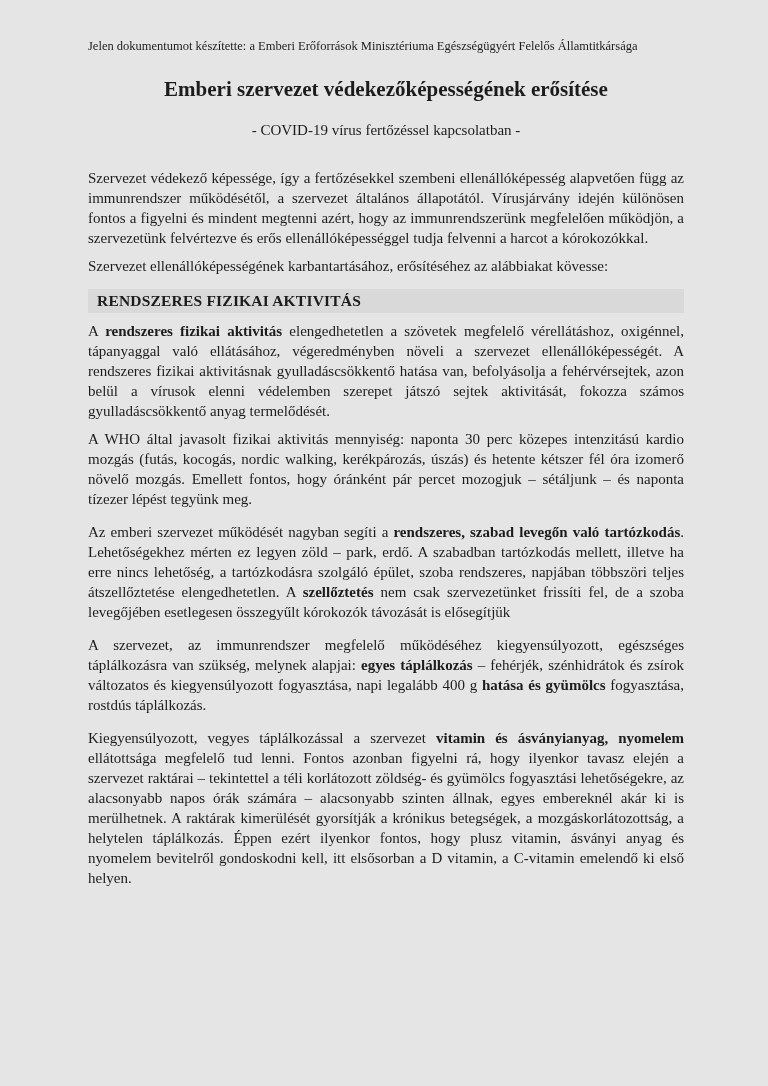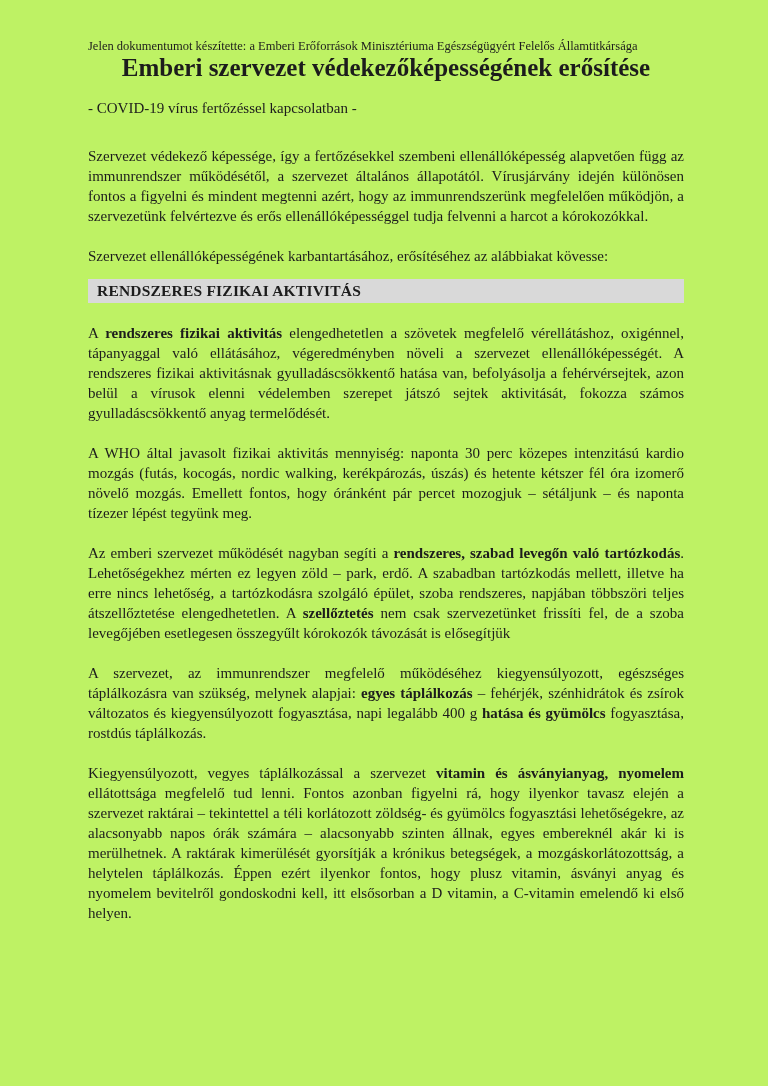--- a/index.html
+++ b/index.html
@@ -3,40 +3,42 @@
 <meta charset="utf-8">
 <title>Emberi szervezet védekezőképességének erősítése</title>
 <style>
   * { margin: 0; padding: 0; box-sizing: border-box; }
   html, body { background: #ffffff; }
   .page {
     position: relative;
     width: 768px;
     min-height: 1086px;
     margin: 0 auto;
-    background: #bef264;
+    background: #e5e5e5;
     padding: 38px 84px 30px 88px;
     font-family: "Liberation Serif", "DejaVu Serif", serif;
     color: #1c1c1c;
     overflow: hidden;
   }
   .doc-meta { font-size: 12.5px; line-height: 17px; }
   .doc-title {
-    font-size: 25px;
+    margin-top: 22px;
+    font-size: 21px;
     font-weight: bold;
     text-align: center;
     line-height: 25px;
   }
   .doc-subtitle {
     margin-top: 19px;
     font-size: 15px;
+    text-align: center;
     line-height: 19px;
   }
   .body-p {
-    margin-top: 20px;
+    margin-top: 8px;
     font-size: 15px;
     line-height: 20px;
     text-align: justify;
   }
   .lead-p { margin-top: 28px; }
   .doc-section { margin-top: 13px; }
   .sec-heading {
     font-size: 15.5px;
     font-weight: bold;
     line-height: 17px;

